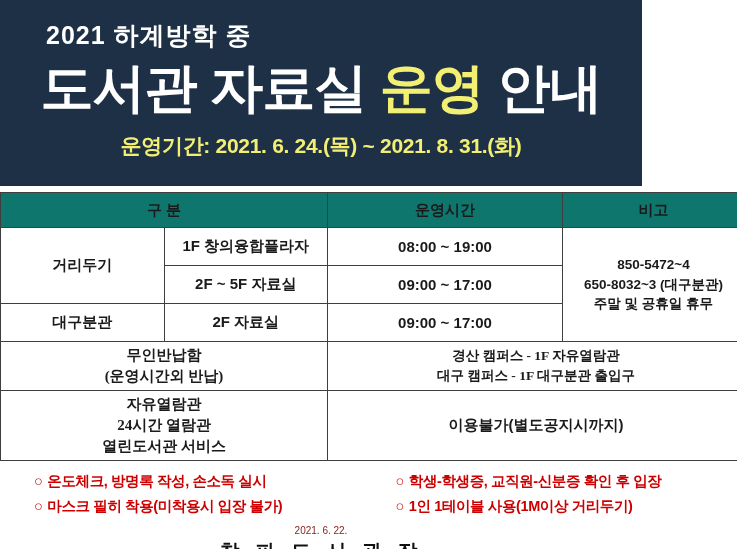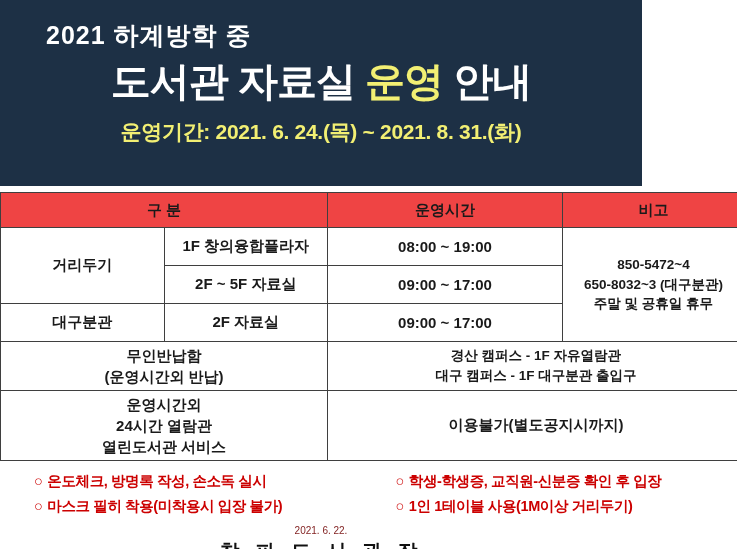--- a/index.html
+++ b/index.html
@@ -36,21 +36,21 @@
     font-size: 25px;
     font-weight: bold;
     letter-spacing: 1px;
     text-align: left;
     padding-left: 46px;
     margin-top: 12px;
     line-height: 1.1;
   }
   .header-title {
     margin-top: 8px;
-    font-size: 40px;
+    font-size: 53px;
     font-weight: bold;
     color: #ffffff;
     letter-spacing: -1px;
     line-height: 1.15;
     white-space: nowrap;
   }
   .header-title .hl {
     color: #f2ef73;
   }
   .header-period {
@@ -71,39 +71,39 @@
     color: #1a1a1a;
   }
   table.schedule td, table.schedule th {
     border: 1.5px solid #3f3f3f;
     text-align: center;
     vertical-align: middle;
     padding: 4px 3px;
     font-weight: bold;
   }
   thead th {
-    background: #ef4444;
+    background: #0f766e;
     height: 26px;
     font-size: 15px;
     font-weight: bold;
   }
   td.left {
     text-align: left;
     padding-left: 14px;
   }
   td.note {
     text-align: left;
     padding-left: 10px;
     font-size: 13.5px;
     line-height: 1.45;
     font-weight: bold;
   }
   .row-h { height: 38px; }
   .row-h2 { height: 36px; }
-  .multi { line-height: 1.4; }
+  .multi { line-height: 1.4; font-family: Liberation Serif, serif; }
 
   
   .notices {
     width: 723px;
     margin: 8px auto 0 auto;
     display: flex;
     flex-wrap: wrap;
     color: #cc0000;
     font-size: 14.5px;
     font-weight: bold;
@@ -182,21 +182,21 @@
           <div>무인반납함</div>
           <div>(운영시간외 반납)</div>
         </td>
         <td colspan="2" class="note multi">
           <div>경산 캠퍼스 - 1F 자유열람관</div>
           <div>대구 캠퍼스 - 1F 대구분관 출입구</div>
         </td>
       </tr>
       <tr class="row-h2">
         <td colspan="2" class="multi" style="padding:3px 2px">
-          <div>운영시간외</div>
+          <div>자유열람관</div>
           <div>24시간 열람관</div>
           <div>열린도서관 서비스</div>
         </td>
         <td colspan="2">이용불가(별도공지시까지)</td>
       </tr>
     </tbody>
   </table>
 
   <div class="notices">
     <div class="notice"><span class="bullet">○</span><span>온도체크, 방명록 작성, 손소독 실시</span></div>

